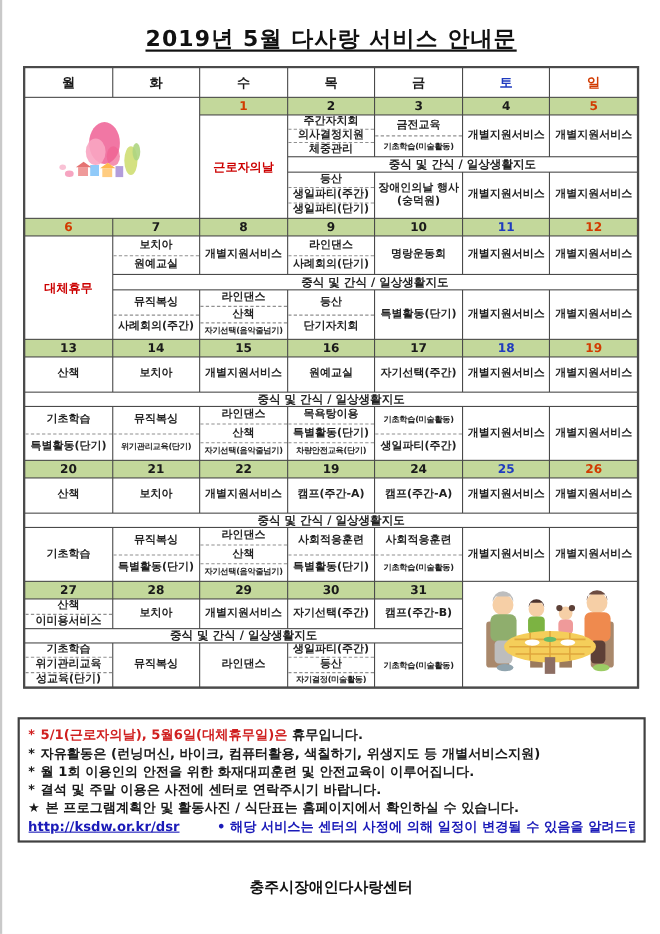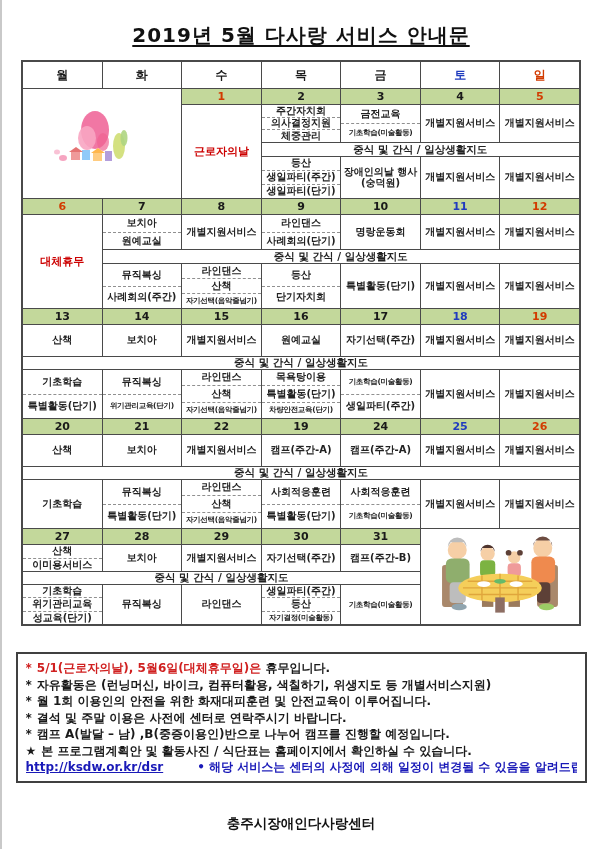--- a/index.html
+++ b/index.html
@@ -364,23 +364,20 @@
     <div class="nline">
       <span class="nb">*</span><span>자유활동은 (런닝머신, 바이크, 컴퓨터활용, 색칠하기, 위생지도 등 개별서비스지원)</span>
     </div>
     <div class="nline">
       <span class="nb">*</span><span>월 1회 이용인의 안전을 위한 화재대피훈련 및 안전교육이 이루어집니다.</span>
     </div>
     <div class="nline">
       <span class="nb">*</span><span>결석 및 주말 이용은 사전에 센터로 연락주시기 바랍니다.</span>
     </div>
     <div class="nline">
-      <span class="nb">*</span><span>캠프 A(발달 – 남) ,B(중증이용인)반으로 나누어 캠프를 진행할 예정입니다.</span>
-    </div>
-    <div class="nline">
       <span class="nb">★</span><span>본 프로그램계획안 및 활동사진 / 식단표는 홈페이지에서 확인하실 수 있습니다.</span>
     </div>
     <div class="nline link-line">
       <a href="#" class="url">http://ksdw.or.kr/dsr</a>
       <span class="blue"><span>•</span> <span>해당 서비스는 센터의 사정에 의해 일정이 변경될 수 있음을 알려드립니다.</span></span>
     </div>
   </div>
 
   <div class="footer">
     <div class="org">충주시장애인다사랑센터</div>

